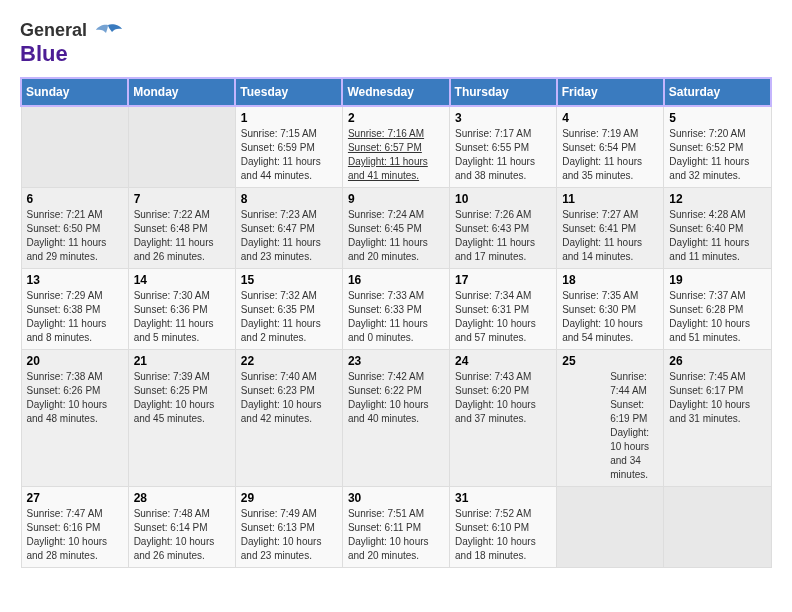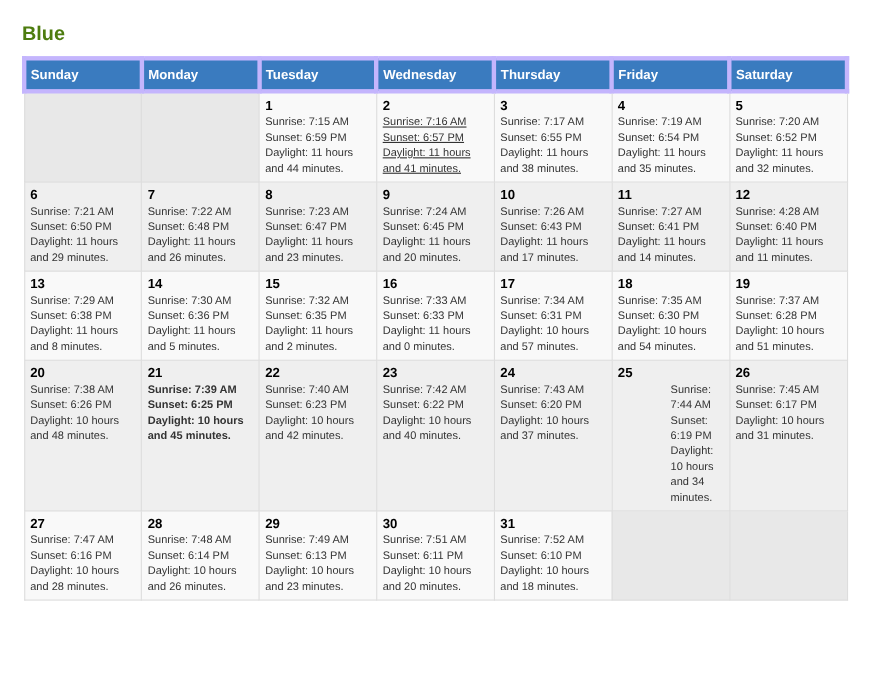--- a/index.html
+++ b/index.html
@@ -43,21 +43,21 @@
       border-collapse: collapse;
       font-size: 11px;
     }
     thead tr th {
       background-color: #3a7bbf;
       color: #fff;
       padding: 6px 4px;
       text-align: left;
       font-size: 12px;
       font-weight: bold;
-      border: 4px solid #c4b5fd;
+      border: 2px solid #c4b5fd;
     }
     tbody tr td {
       vertical-align: top;
       padding: 4px 5px;
       border: 1px solid #ddd;
       min-height: 70px;
       width: 107px;
     }
     tbody tr:nth-child(odd) td {
       background-color: #f9f9f9;
@@ -78,22 +78,31 @@
     }
     .empty-cell {
       background-color: #e8e8e8 !important;
     }
   </style>
 </head>
 <body>
 
 <div class="header">
   <div class="logo">
+    <div class="logo-row">
+      <div>
+        <span style="font-size:18px;font-weight:bold;color:#333;">General</span>
+        <svg width="28" height="18" viewBox="0 0 28 18" style="vertical-align:middle;margin-left:2px;">
+          <path d="M14 2 C18 0, 26 2, 28 6 C24 5, 20 6, 18 9 C16 6, 14 4, 14 2Z" fill="#3a7bbf"></path>
+          <path d="M14 2 C10 1, 4 3, 2 7 C6 6, 10 7, 12 10 C13 7, 14 4, 14 2Z" fill="#3a7bbf" opacity="0.7"></path>
+        </svg>
+      </div>
+    </div>
     <div>
-      <span style="font-size:18px;font-weight:bold;color:#4d7c0f;">Blue</span>
+      <span style="font-size:22px;font-weight:bold;color:#4c1d95;">Blue</span>
     </div>
   </div>
   <div class="title-block">
     <div class="month-title"></div>
     <div class="subtitle"></div>
   </div>
 </div>
 
 <table>
   <thead>
@@ -232,21 +241,21 @@
       </tr>
       <tr>
         <td>
           <span class="day-number">20</span>
           <div class="day-info" style="white-space: pre-line;">Sunrise: 7:38 AM
 Sunset: 6:26 PM
 Daylight: 10 hours and 48 minutes.</div>
         </td>
         <td>
           <span class="day-number">21</span>
-          <div class="day-info" style="white-space: pre-line; font-weight: bold;">Sunrise: 7:39 AM
+          <div class="day-info" style="white-space: pre-line;">Sunrise: 7:39 AM
 Sunset: 6:25 PM
 Daylight: 10 hours and 45 minutes.</div>
         </td>
         <td>
           <span class="day-number">22</span>
           <div class="day-info" style="white-space: pre-line;">Sunrise: 7:40 AM
 Sunset: 6:23 PM
 Daylight: 10 hours and 42 minutes.</div>
         </td>
         <td>

